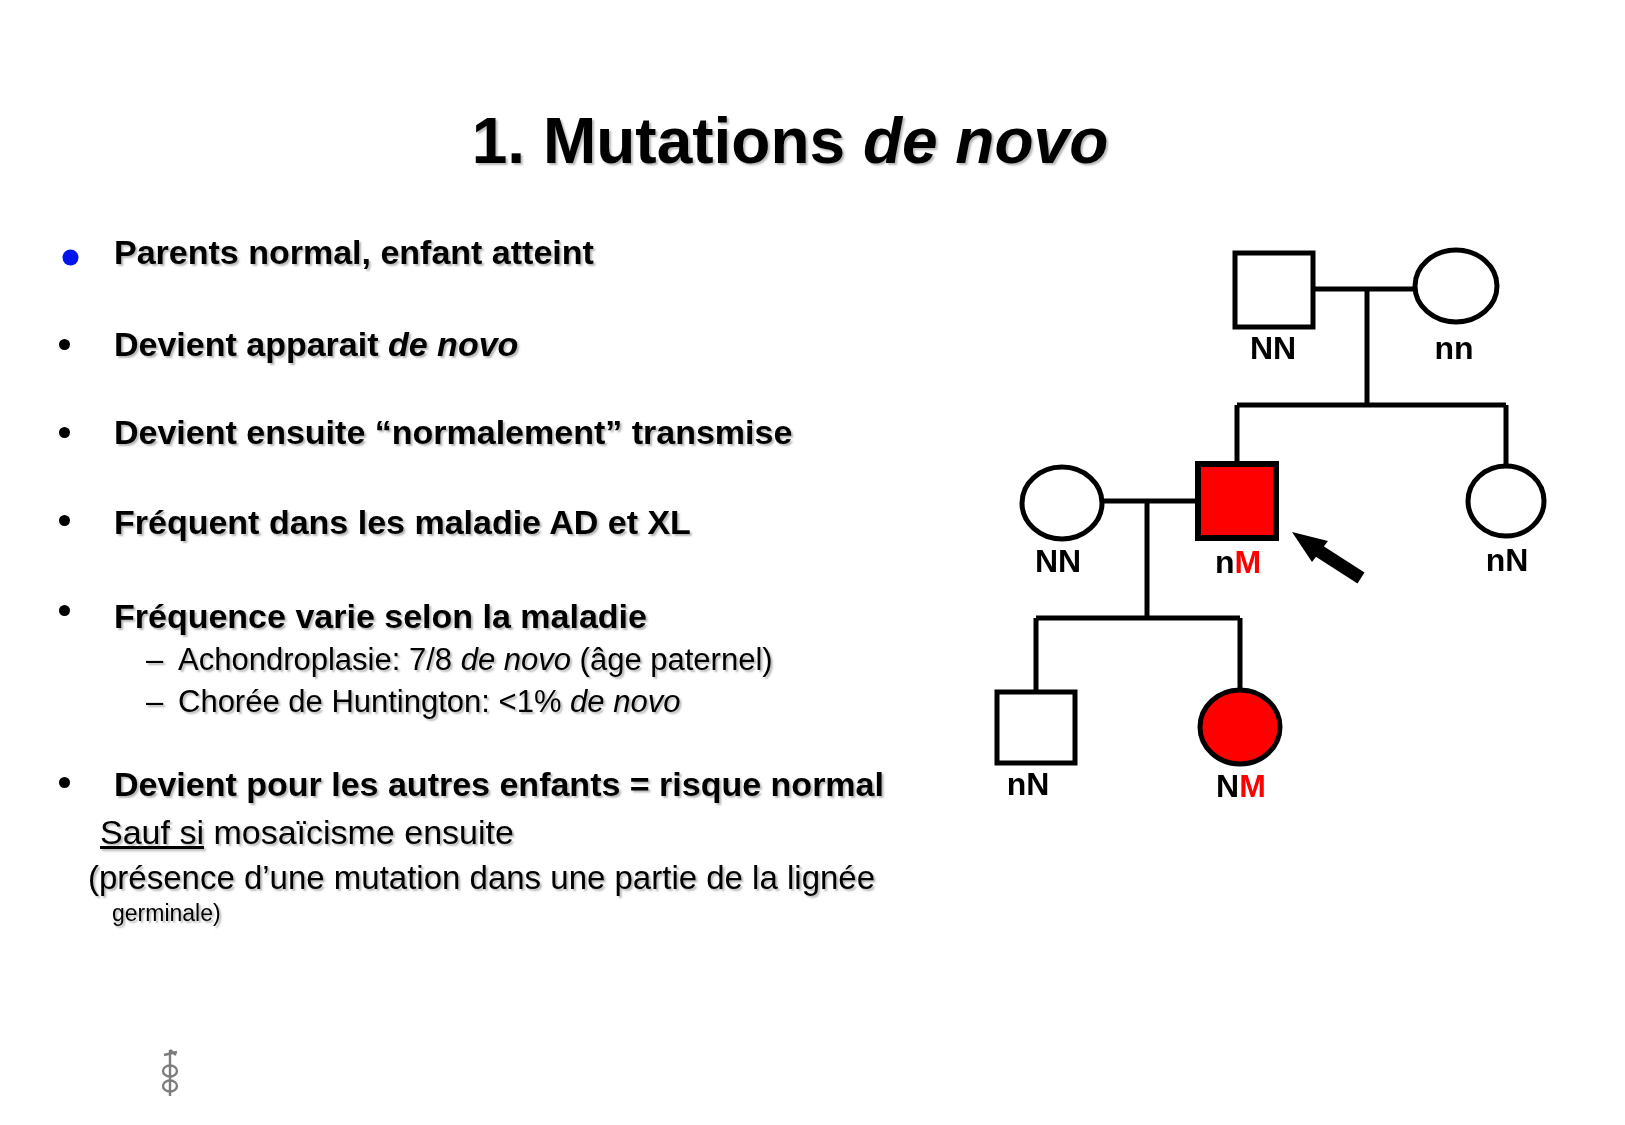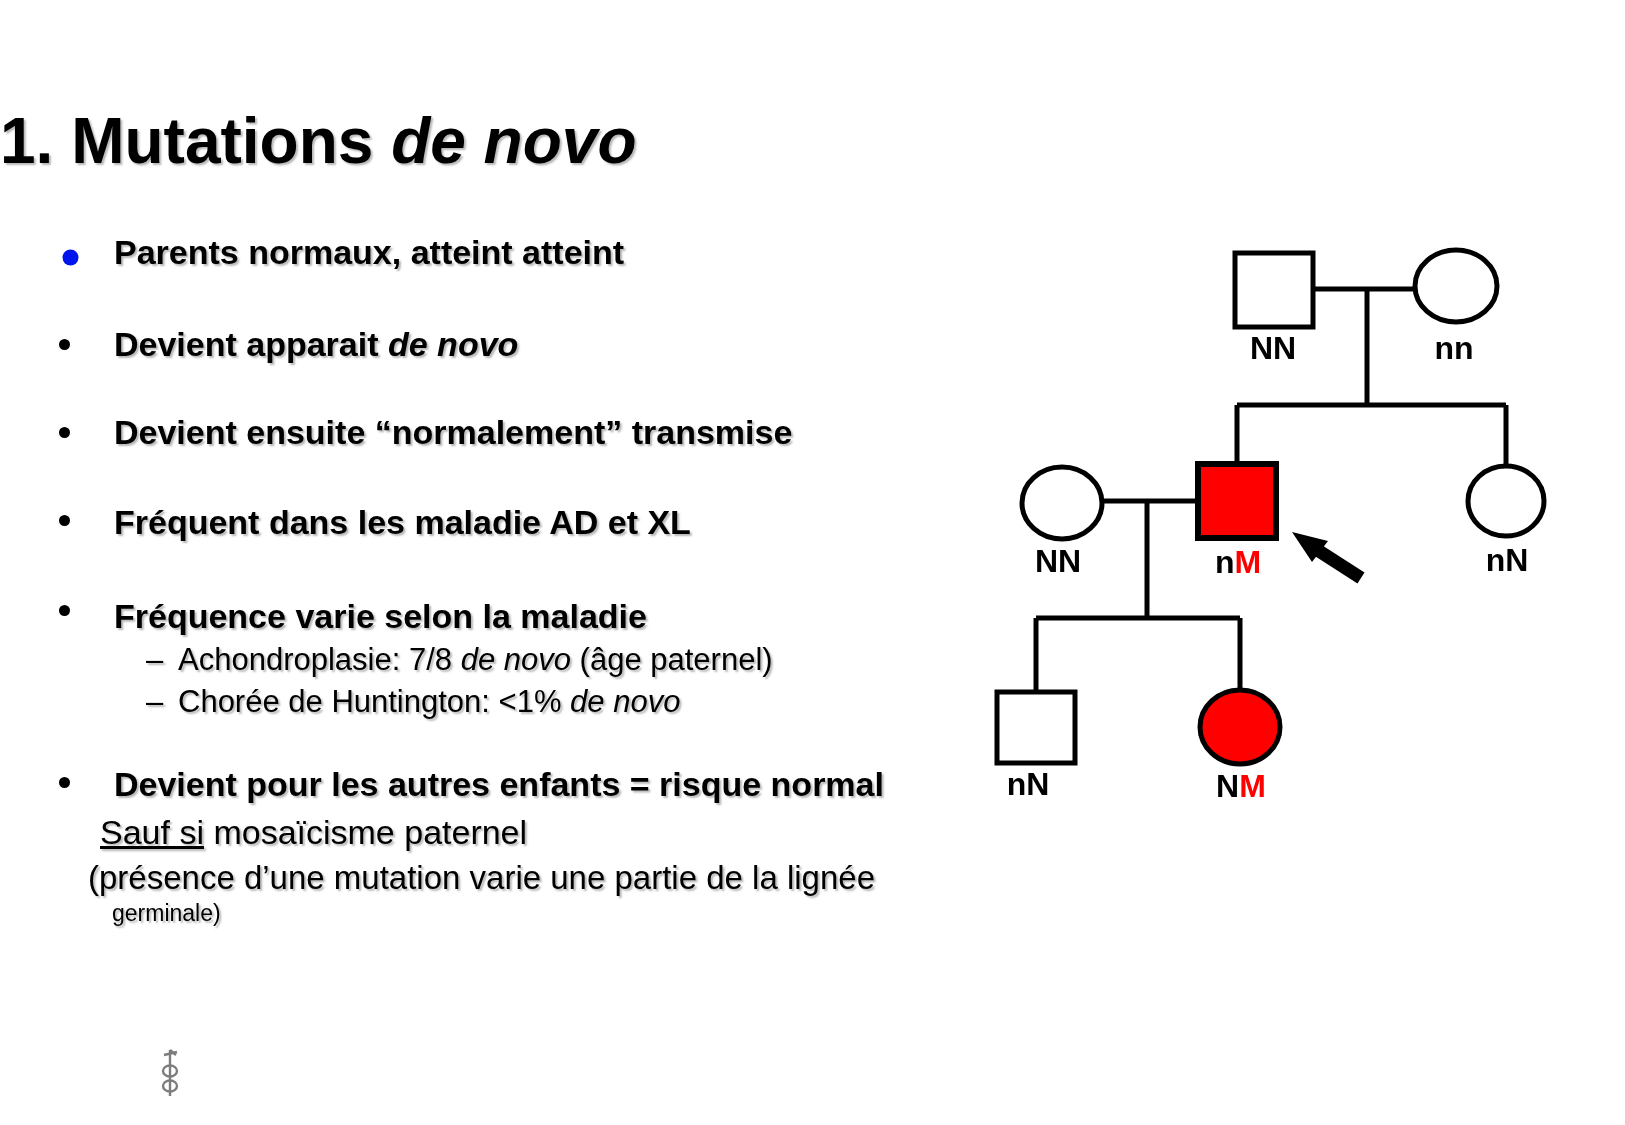--- a/index.html
+++ b/index.html
@@ -5,21 +5,21 @@
   html,body{margin:0;padding:0;}
   body{
     width:1625px;height:1125px;position:relative;overflow:hidden;
     background:#ffffff;
     font-family:"Liberation Sans","DejaVu Sans",sans-serif;
     color:#000;
   }
   .abs{position:absolute;white-space:nowrap;}
   .sh{text-shadow:2px 2px 2px rgba(125,125,125,0.55);}
   #title{
-    top:104px;left:0;width:1580px;text-align:left;
+    top:104px;left:0;width:1580px;text-align:center;
     font-size:64px;font-weight:bold;line-height:74px;
   }
   .it{font-style:italic;}
   .ul{text-decoration:underline;}
   .b{left:114px;font-size:34px;font-weight:bold;line-height:40px;}
   .sub{left:146px;font-size:31px;font-weight:normal;line-height:38px;}
   .sub .dash{display:inline-block;width:32px;}
   .plain{font-weight:normal;}
   .dot{position:absolute;left:59px;width:11px;height:11px;border-radius:50%;background:#000;}
   .dotblue{position:absolute;left:62px;top:249px;width:17px;height:17px;}
@@ -42,21 +42,21 @@
   <svg class="dotblue" viewBox="0 0 17 17">
     <circle cx="8.5" cy="8.5" r="8" fill="#0014ee"></circle>
   </svg>
   <span class="dot" style="top:339px"></span>
   <span class="dot" style="top:427px"></span>
   <span class="dot" style="top:515px"></span>
   <span class="dot" style="top:605px"></span>
   <span class="dot" style="top:777px"></span>
 
   <div class="abs b sh" style="top:232px">
-    <span>Parents normaux, atteint atteint</span>
+    <span>Parents normal, enfant atteint</span>
   </div>
 
   <div class="abs b sh" style="top:324px">
     <span>Devient apparait </span><span class="it">de novo</span>
   </div>
 
   <div class="abs b sh" style="top:412px">
     <span>Devient ensuite “normalement” transmise</span>
   </div>
 
@@ -74,25 +74,25 @@
 
   <div class="abs sub sh" style="top:683px">
     <span class="dash">–</span><span>Chorée de Huntington: &lt;1% </span><span class="it">de novo</span><span></span>
   </div>
 
   <div class="abs b sh" style="top:764px">
     <span>Devient pour les autres enfants = risque normal</span>
   </div>
 
   <div id="saufline" class="abs plain sh">
-    <span class="ul">Sauf si</span><span> mosaïcisme paternel</span>
+    <span class="ul">Sauf si</span><span> mosaïcisme ensuite</span>
   </div>
 
   <div id="paren1" class="abs plain sh">
-    <span>(présence d’une mutation varie une partie de la lignée</span>
+    <span>(présence d’une mutation dans une partie de la lignée</span>
   </div>
 
   <div id="paren2" class="abs plain sh">
     <span>germinale)</span>
   </div>
 
   <svg id="pedigree" width="640" height="620" viewBox="950 220 640 620">
     <g stroke="#000000" stroke-width="5" fill="none">
       <line x1="1313" y1="289" x2="1415" y2="289"></line>
       <line x1="1367" y1="289" x2="1367" y2="405"></line>

